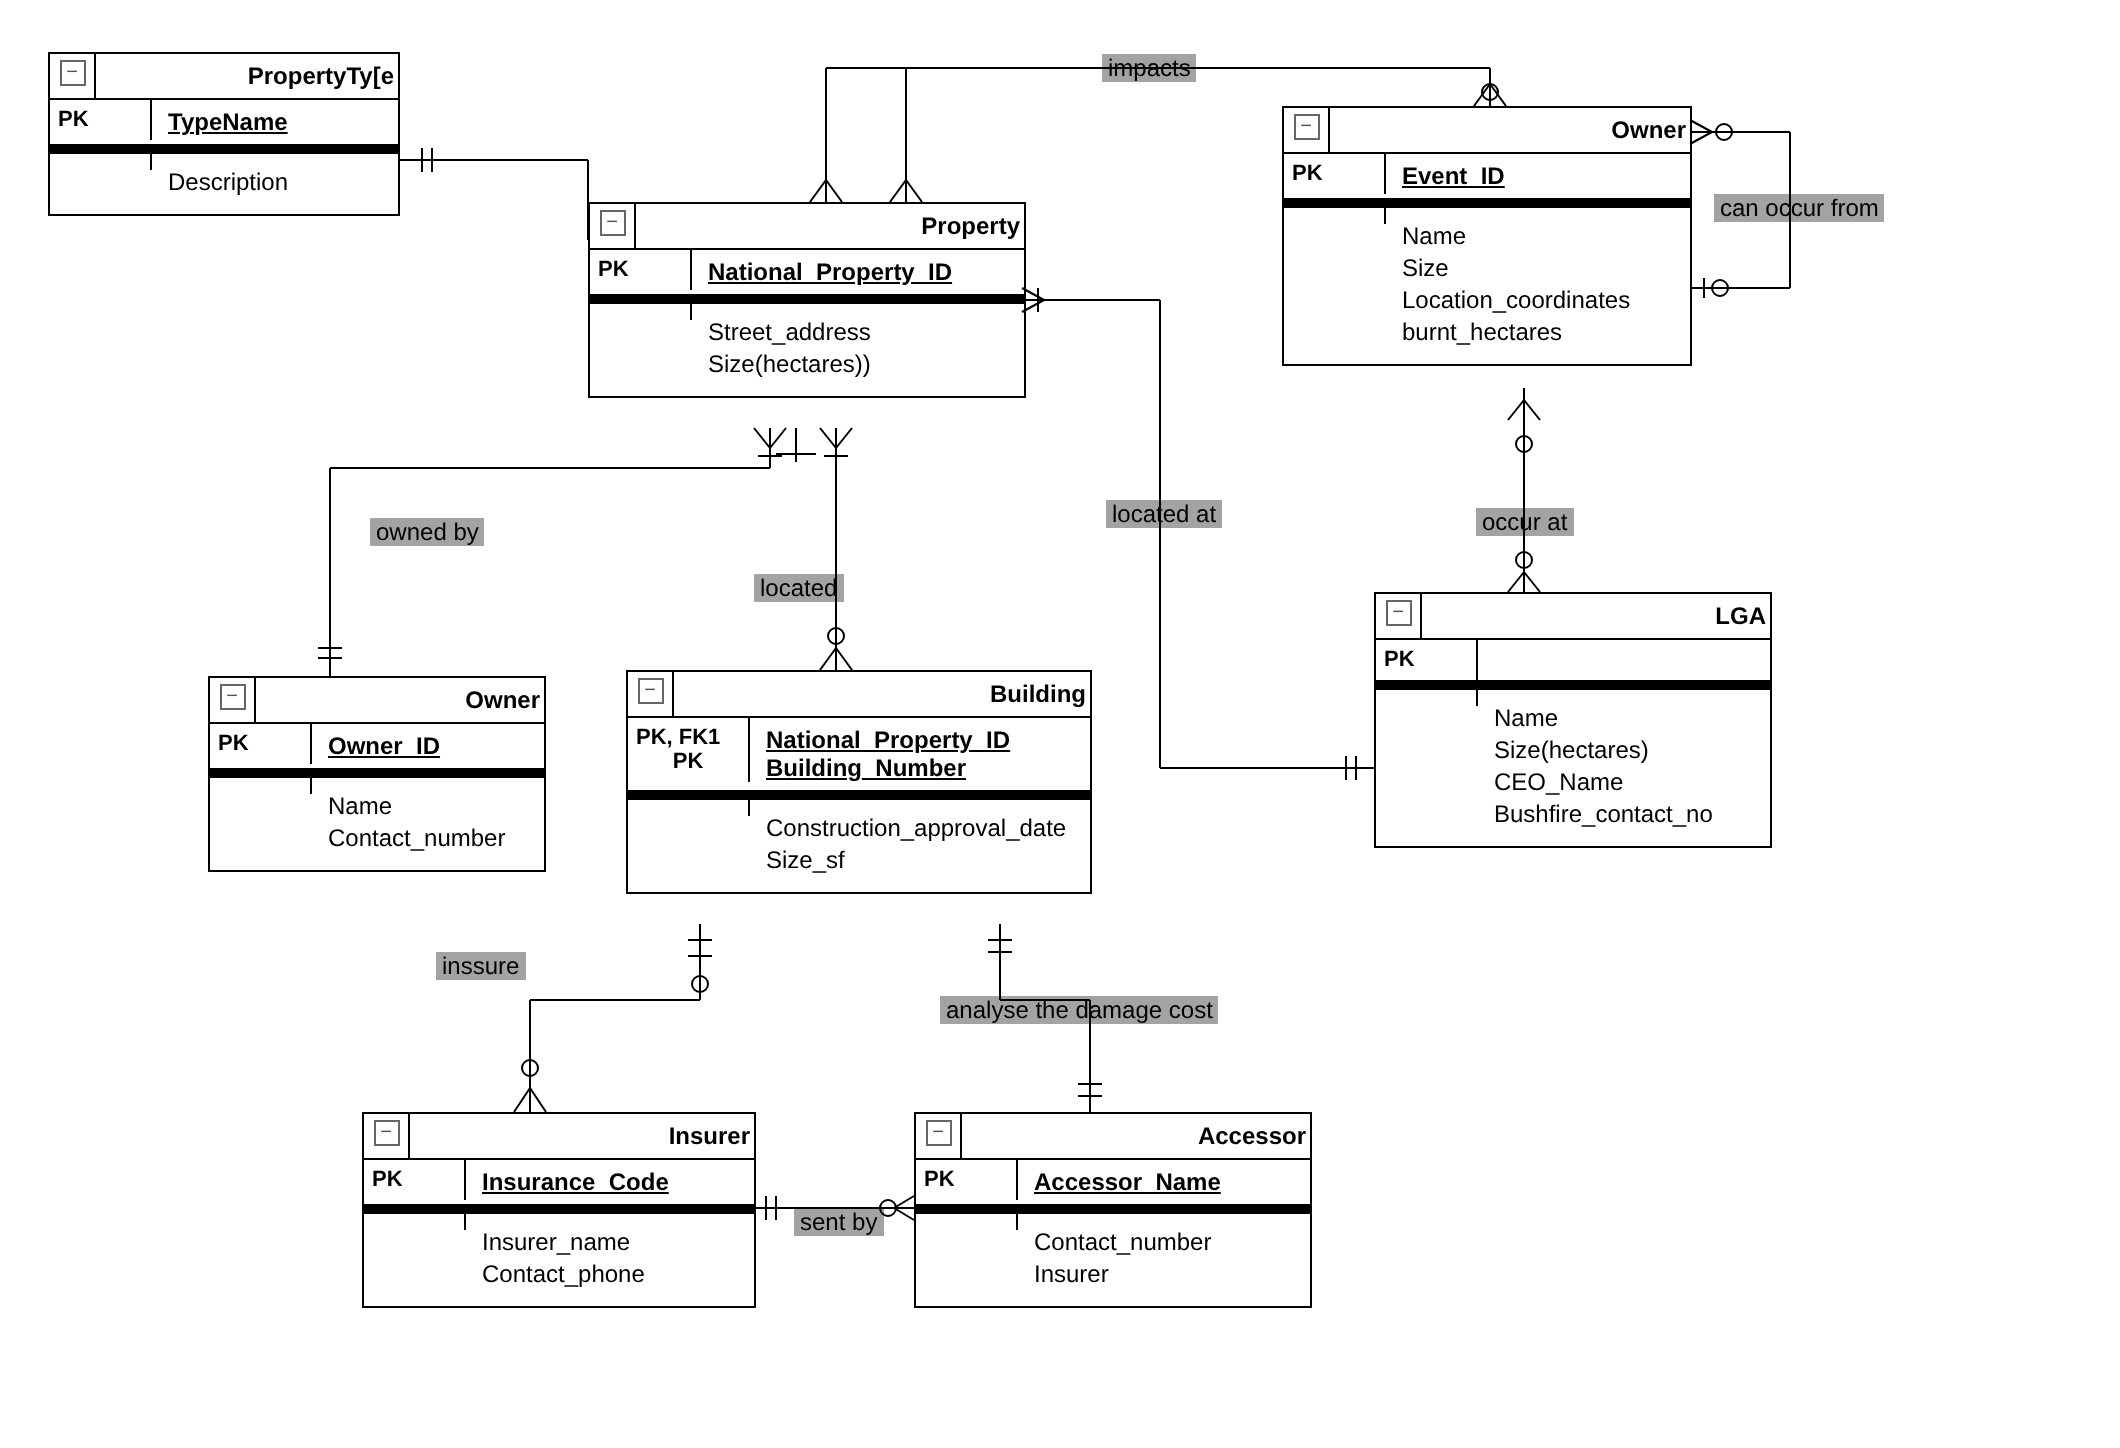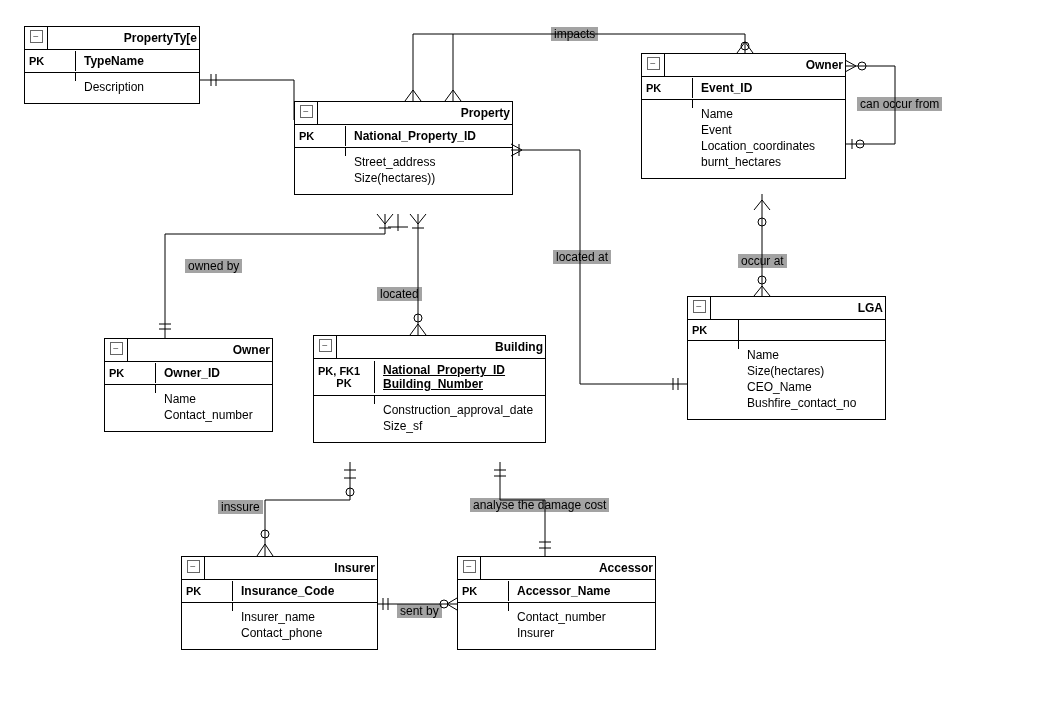--- a/index.html
+++ b/index.html
@@ -1,22 +1,22 @@
 <!DOCTYPE html>
 <html><head>
 <meta charset="utf-8">
 <style>
   body{margin:0;font-family:Arial,Helvetica,sans-serif;font-size:12px;background:#fff;width:1060px;height:724px;position:relative}
   .ent{position:absolute;border:1px solid #000;background:#fff}
   .ent .hdr{display:flex;align-items:stretch}
   .ent .hdr .mini{width:22px;border-right:1px solid #000;display:flex;align-items:flex-start;justify-content:center;padding-top:3px}
   .ent .hdr .title{flex:1;text-align:right;font-weight:bold;padding:4px 2px}
-  .ent .pkrow{display:flex;align-items:center;border-top:1px solid #000;border-bottom:1px solid #000000}
+  .ent .pkrow{display:flex;align-items:flex-start;border-top:1px solid #000;border-bottom:5px solid #000000}
   .ent .pkrow .pkcell{width:42px;border-right:1px solid #000;font-weight:bold;padding:4px 4px;text-align:left;font-size:11px}
-  .ent .pkrow .pkval{flex:1;padding:4px 8px;font-weight:bold;}
+  .ent .pkrow .pkval{flex:1;padding:4px 8px;font-weight:bold;text-decoration:underline}
   .ent .attrs{display:flex;align-items:flex-start}
   .ent .attrs .pkcell{width:42px;border-right:1px solid #000;padding:4px 4px}
   .ent .attrs .alist{flex:1;padding:6px 8px 8px}
   .ent .attrs .alist div{padding:1px 0}
   .mini-box{width:11px;height:11px;border:1px solid #666;display:flex;align-items:center;justify-content:center;font-size:10px;line-height:1;color:#555;background:#fff}
   svg{position:absolute;top:0;left:0;pointer-events:none}
   .lbl{position:absolute;background:#a3a3a3;padding:0 3px;font-size:12px}
   
 </style>
 </head>
@@ -69,21 +69,21 @@
       <div class="title">Owner</div>
     </div>
   <div class="pkrow">
       <div class="pkcell">PK</div>
       <div class="pkval">Event_ID</div>
     </div>
   <div class="attrs">
       <div class="pkcell"></div>
       <div class="alist">
         <div>Name</div>
-        <div>Event</div>
+        <div>Size</div>
         <div>Location_coordinates</div>
         <div>burnt_hectares</div>
       </div>
     </div>
 </div>
 
 <div class="ent" style="left:104px;top:338px;width:167px">
   <div class="hdr">
       <div class="mini">
         <span class="mini-box">−</span>
@@ -189,21 +189,21 @@
       </div>
     </div>
 </div>
 
 <div class="lbl" style="left:551px;top:27px">impacts</div>
 <div class="lbl" style="left:857px;top:97px">can occur from</div>
 <div class="lbl" style="left:185px;top:259px">owned by</div>
 <div class="lbl" style="left:377px;top:287px">located</div>
 <div class="lbl" style="left:553px;top:250px">located at</div>
 <div class="lbl" style="left:738px;top:254px">occur at</div>
-<div class="lbl" style="left:218px;top:500px">inssure</div>
+<div class="lbl" style="left:218px;top:476px">inssure</div>
 <div class="lbl" style="left:470px;top:498px">analyse the damage cost</div>
 <div class="lbl" style="left:397px;top:604px">sent by</div>
 
 <svg width="1060" height="724">
   <g stroke="#000" stroke-width="1" fill="none">
 
   <line x1="199" y1="80" x2="294" y2="80"></line>
       <line x1="294" y1="80" x2="294" y2="120"></line>
 
   <line x1="211" y1="74" x2="211" y2="86"></line>

